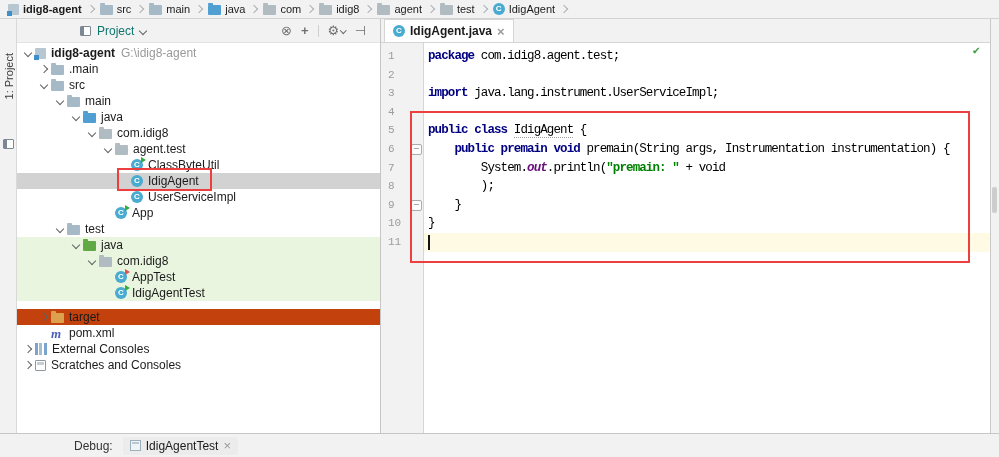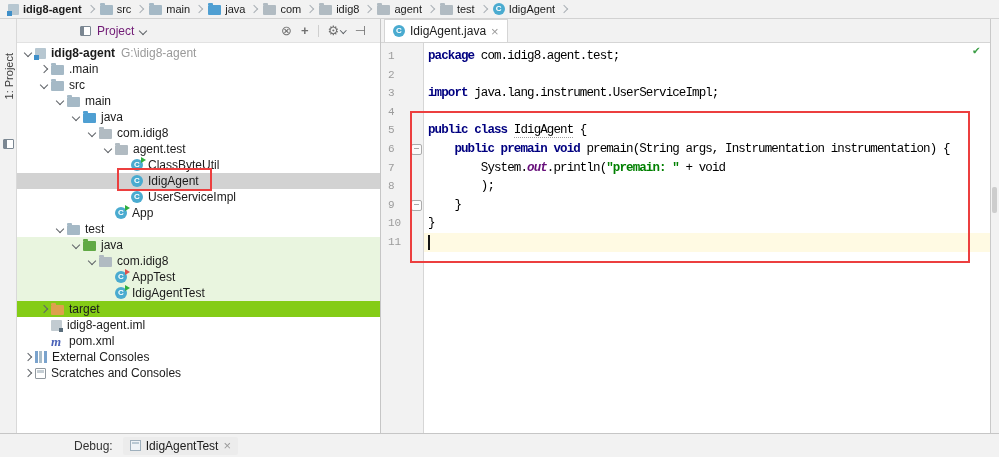--- a/index.html
+++ b/index.html
@@ -57,44 +57,44 @@
   #tool-strip{width:17px;box-sizing:border-box;background:#f2f2f2;border-right:1px solid #d9d9d9;position:relative;}
   #tool-btn{position:absolute;top:34px;left:0;width:17px;text-align:center;cursor:pointer;}
   #tool-btn .vtext{writing-mode:vertical-rl;transform:rotate(180deg);font-size:11px;color:#3c3c3c;}
   #tool-strip .i-window{position:absolute;top:120px;left:3px;}
 
   #project-panel{width:364px;box-sizing:border-box;background:#fff;border-right:1px solid #c6c6c6;
       display:flex;flex-direction:column;}
   #project-header{height:23px;flex:none;display:flex;align-items:center;background:#f2f2f2;
       border-bottom:1px solid #e2e2e2;padding:0 14px 0 6px;gap:6px;}
   #project-title-group{display:flex;align-items:center;gap:6px;margin-left:57px;cursor:pointer;}
-  #project-title{font-size:12px;color:#701a75;}
+  #project-title{font-size:12px;color:#0f766e;}
   #ph-icons{margin-left:auto;display:flex;align-items:center;gap:9px;color:#707070;font-size:13px;}
   .ph-ic{cursor:pointer;line-height:13px;}
   .ph-sep{width:1px;height:12px;background:#cfcfcf;}
   .gear-wrap{display:flex;align-items:center;gap:2px;}
   .gear-wrap .chev{width:3.5px;height:3.5px;}
 
   #project-tree{flex:1;padding-top:2px;overflow:hidden;}
   .trow{height:16px;display:flex;align-items:center;white-space:nowrap;cursor:pointer;}
   .trow.sel{background:#d2d2d2;}
   .trow.green{background:#e9f5df;}
-  .trow.yellow{background:#84cc16;}
+  .trow.yellow{background:#c2410c;margin-top:8px;}
   .tind{flex:none;}
   .tchev{width:14px;flex:none;display:flex;align-items:center;justify-content:center;}
   .trow .ic{margin-right:5px;}
   .tlabel{font-size:12px;}
   .tlabel.b{font-weight:bold;}
   .thint{color:#9a9a9a;margin-left:6px;font-size:12px;}
 
   
   #editor{flex:1;min-width:0;display:flex;flex-direction:column;background:#fff;}
   #tab-bar{height:23px;flex:none;background:#f2f2f2;border-bottom:1px solid #d5d5d5;display:flex;align-items:stretch;}
   .etab{display:flex;align-items:center;gap:5px;background:#fff;border:1px solid #d5d5d5;border-bottom:none;
-      padding:0 8px;margin-left:3px;font-size:12px;cursor:pointer;}
+      padding:0 8px;margin-left:3px;font-size:12px;cursor:pointer;font-weight:bold;}
   .tab-close{color:#9a9a9a;font-size:13px;line-height:13px;cursor:pointer;}
 
   #code{flex:1;position:relative;font-family:"Liberation Mono",monospace;}
   #gutter-bg{position:absolute;left:0;top:0;bottom:0;width:42px;background:#f2f2f2;border-right:1px solid #d6d6d6;}
   #code-lines{position:absolute;inset:0;display:flex;flex-direction:column;padding-top:4px;}
   .crow{display:flex;height:18.6px;flex:none;}
   .crow.fill{flex:1;height:auto;}
   .cnum{width:28px;flex:none;padding-left:7px;box-sizing:border-box;color:#9c9c9c;
         font-size:11px;line-height:18.6px;}
   .cfold{width:15px;flex:none;display:flex;align-items:center;justify-content:center;}
@@ -327,26 +327,20 @@
           <span class="tind" style="width: 20px;"></span>
           <span class="tchev">
             <span class="chev r"></span>
           </span>
           <span class="ic i-folder-excluded"></span>
           <span class="tlabel">target</span>
         </div>
         <div class="trow">
           <span class="tind" style="width: 20px;"></span>
           <span class="tchev"></span>
-          <span class="ic i-iml"></span>
-          <span class="tlabel">idig8-agent.iml</span>
-        </div>
-        <div class="trow">
-          <span class="tind" style="width: 20px;"></span>
-          <span class="tchev"></span>
           <span class="ic i-maven"></span>
           <span class="tlabel">pom.xml</span>
         </div>
         <div class="trow">
           <span class="tind" style="width: 4px;"></span>
           <span class="tchev">
             <span class="chev r"></span>
           </span>
           <span class="ic i-libraries"></span>
           <span class="tlabel">External Consoles</span>

